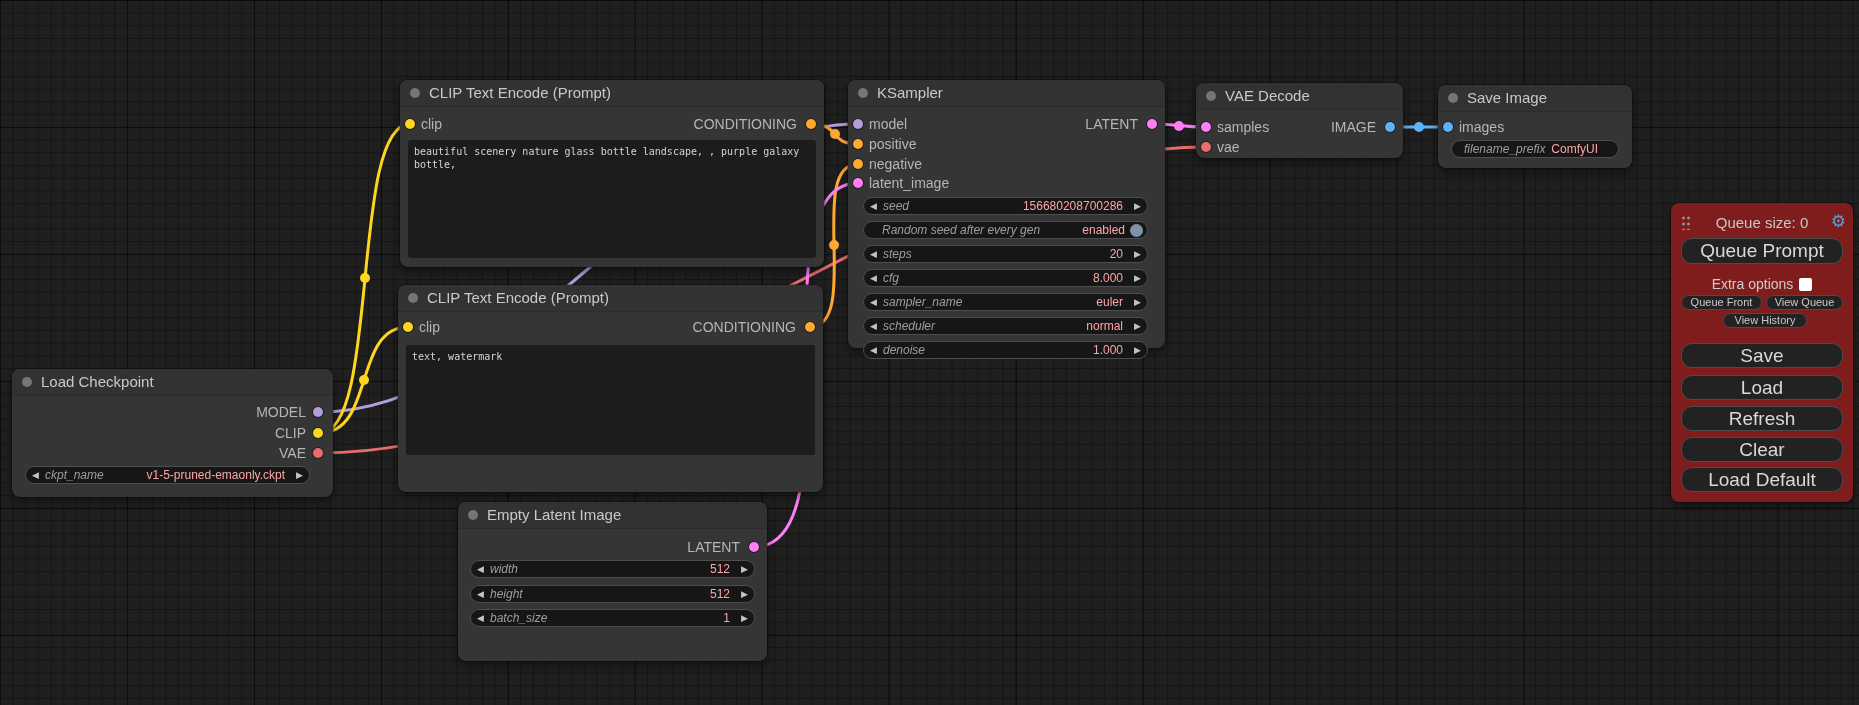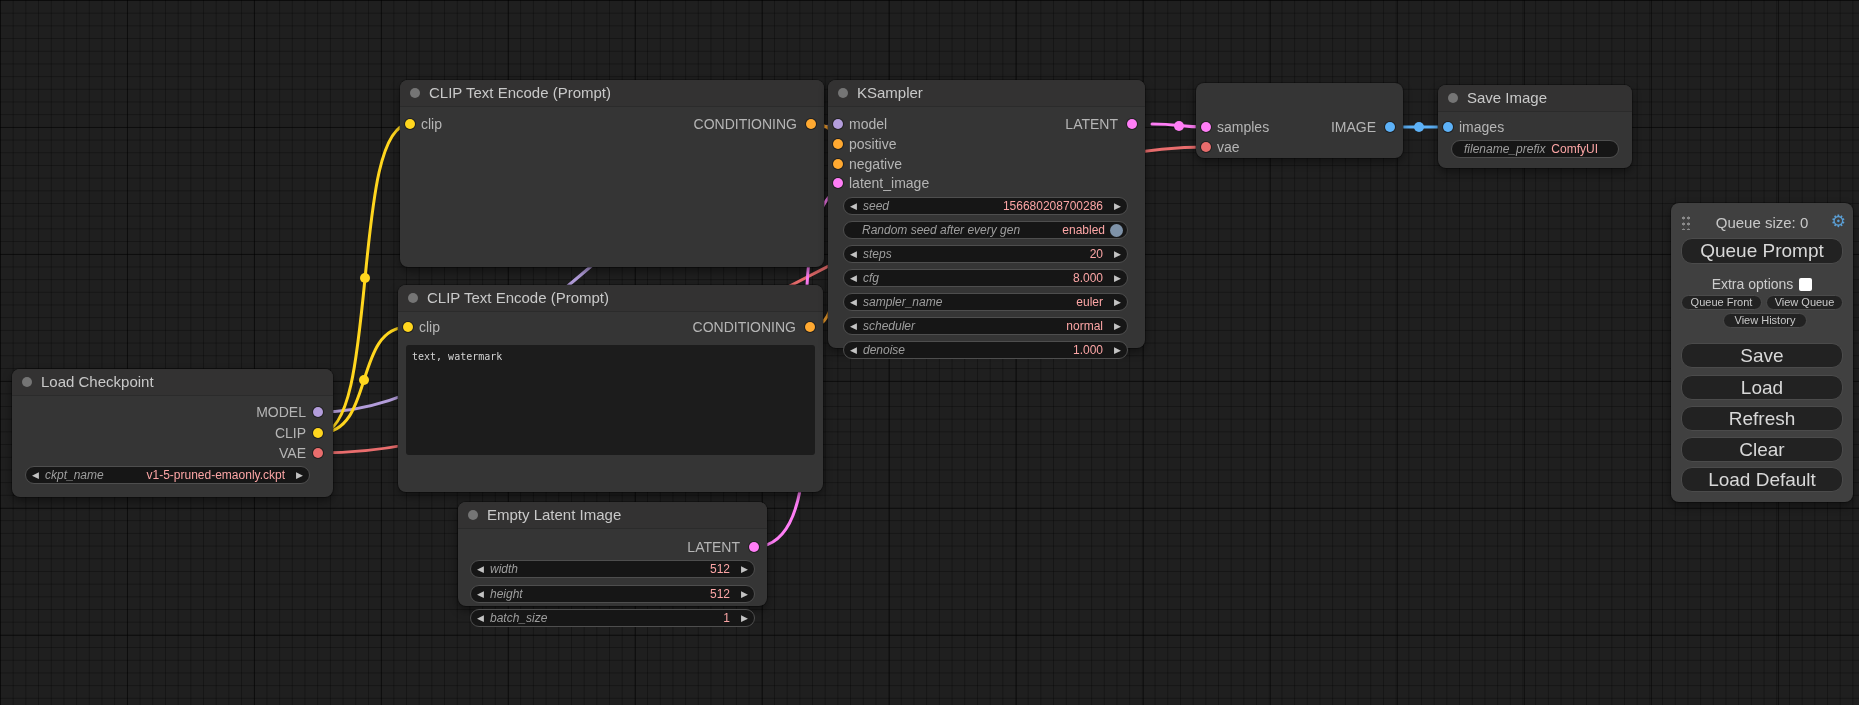--- a/index.html
+++ b/index.html
@@ -42,21 +42,21 @@
   .widget .wvalue{margin-left:auto;color:#fca5a5;padding-right:5px;}
   .widget .indent{padding-left:12px;}
   .toggle-knob{width:13px;height:13px;border-radius:50%;background:#7e92a8;flex:0 0 auto;margin-right:-2px;}
   .prompt-box{
     position:absolute;background:#1c1c1c;border-radius:3px;color:#d4d4d4;
     font-family:"DejaVu Sans Mono",monospace;font-size:10px;line-height:13px;
     padding:5px 6px;box-sizing:border-box;white-space:pre-wrap;word-break:break-word;overflow:hidden;
   }
   
   .qpanel{
-    position:absolute;left:1671px;top:203px;width:182px;height:299px;background:#404040;
+    position:absolute;left:1671px;top:203px;width:182px;height:299px;background:#7f1d1d;
     border-radius:8px;z-index:4;box-shadow:0 4px 10px rgba(0,0,0,.45), 0 0 0 1px rgba(0,0,0,.28);
   }
   .qbtn{
     position:absolute;left:10px;width:162px;background:#222222;border:1px solid #4b4b4b;border-radius:11px;
     color:#d8d8d8;text-align:center;box-sizing:border-box;cursor:pointer;
   }
   .qbtn.big{height:25px;line-height:23px;font-size:19px;}
   .qbtn.small{height:15px;line-height:13px;font-size:11px;border-radius:9px;color:#c9c9c9;}
   .q-size{position:absolute;top:11px;left:0;width:100%;text-align:center;color:#c8c8c8;font-size:15px;}
   .q-gear{position:absolute;right:7px;top:8px;font-size:17px;color:#5a9fd6;font-family:"DejaVu Sans",sans-serif;cursor:pointer;}
@@ -120,35 +120,36 @@
 
 <div class="node" style="left:400px;top:80px;width:424px;height:187px">
   <div class="node-title">
     <span class="title-dot"></span>
     <span>CLIP Text Encode (Prompt)</span>
   </div>
   <div class="slot in" style="top:36px">clip</div>
   <span class="dot in" style="top:39px;background:#ffd61e"></span>
   <div class="slot out" style="top:36px">CONDITIONING</div>
   <span class="dot" style="left:406px;top:39px;background:#ffa931"></span>
+  <div class="prompt-box" style="left:8px;top:60px;width:408px;height:118px">beautiful scenery nature glass bottle landscape, , purple galaxy bottle,</div>
 </div>
 
 <div class="node" style="left:398px;top:285px;width:425px;height:207px">
   <div class="node-title">
     <span class="title-dot"></span>
     <span>CLIP Text Encode (Prompt)</span>
   </div>
   <div class="slot in" style="top:34px">clip</div>
   <span class="dot in" style="top:37px;background:#ffd61e"></span>
   <div class="slot out" style="top:34px">CONDITIONING</div>
   <span class="dot" style="left:407px;top:37px;background:#ffa931"></span>
   <div class="prompt-box" style="left:8px;top:60px;width:409px;height:110px">text, watermark</div>
 </div>
 
-<div class="node" style="left:458px;top:502px;width:309px;height:104px">
+<div class="node" style="left:458px;top:502px;width:309px;height:159px">
   <div class="node-title">
     <span class="title-dot"></span>
     <span>Empty Latent Image</span>
   </div>
   <div class="slot out" style="top:37px">LATENT</div>
   <span class="dot" style="left:291px;top:40px;background:#ff7ef6"></span>
   <div class="widget" style="left:12px;top:58px;width:285px">
     <span class="arrow">◀</span>
     <span class="wlabel">width</span>
     <span class="wvalue">512</span>
@@ -161,21 +162,21 @@
     <span class="arrow r">▶</span>
   </div>
   <div class="widget" style="left:12px;top:107px;width:285px">
     <span class="arrow">◀</span>
     <span class="wlabel">batch_size</span>
     <span class="wvalue">1</span>
     <span class="arrow r">▶</span>
   </div>
 </div>
 
-<div class="node" style="left:828px;top:80px;width:317px;height:268px">
+<div class="node" style="left:848px;top:80px;width:317px;height:268px">
   <div class="node-title">
     <span class="title-dot"></span>
     <span>KSampler</span>
   </div>
   <div class="slot in" style="top:36px">model</div>
   <span class="dot in" style="top:39px;background:#b39ddb"></span>
   <div class="slot in" style="top:56px">positive</div>
   <span class="dot in" style="top:59px;background:#ffa931"></span>
   <div class="slot in" style="top:76px">negative</div>
   <span class="dot in" style="top:79px;background:#ffa931"></span>
@@ -221,20 +222,24 @@
   </div>
   <div class="widget" style="left:15px;top:261px;width:285px">
     <span class="arrow">◀</span>
     <span class="wlabel">denoise</span>
     <span class="wvalue">1.000</span>
     <span class="arrow r">▶</span>
   </div>
 </div>
 
 <div class="node" style="left:1196px;top:83px;width:207px;height:75px">
+  <div class="node-title">
+    <span class="title-dot"></span>
+    <span>VAE Decode</span>
+  </div>
   <div class="slot in" style="top:36px">samples</div>
   <span class="dot in" style="top:39px;background:#ff7ef6"></span>
   <div class="slot in" style="top:56px">vae</div>
   <span class="dot in" style="top:59px;background:#e96d6d"></span>
   <div class="slot out" style="top:36px">IMAGE</div>
   <span class="dot" style="left:189px;top:39px;background:#5db2f8"></span>
 </div>
 
 <div class="node" style="left:1438px;top:85px;width:194px;height:83px">
   <div class="node-title">

